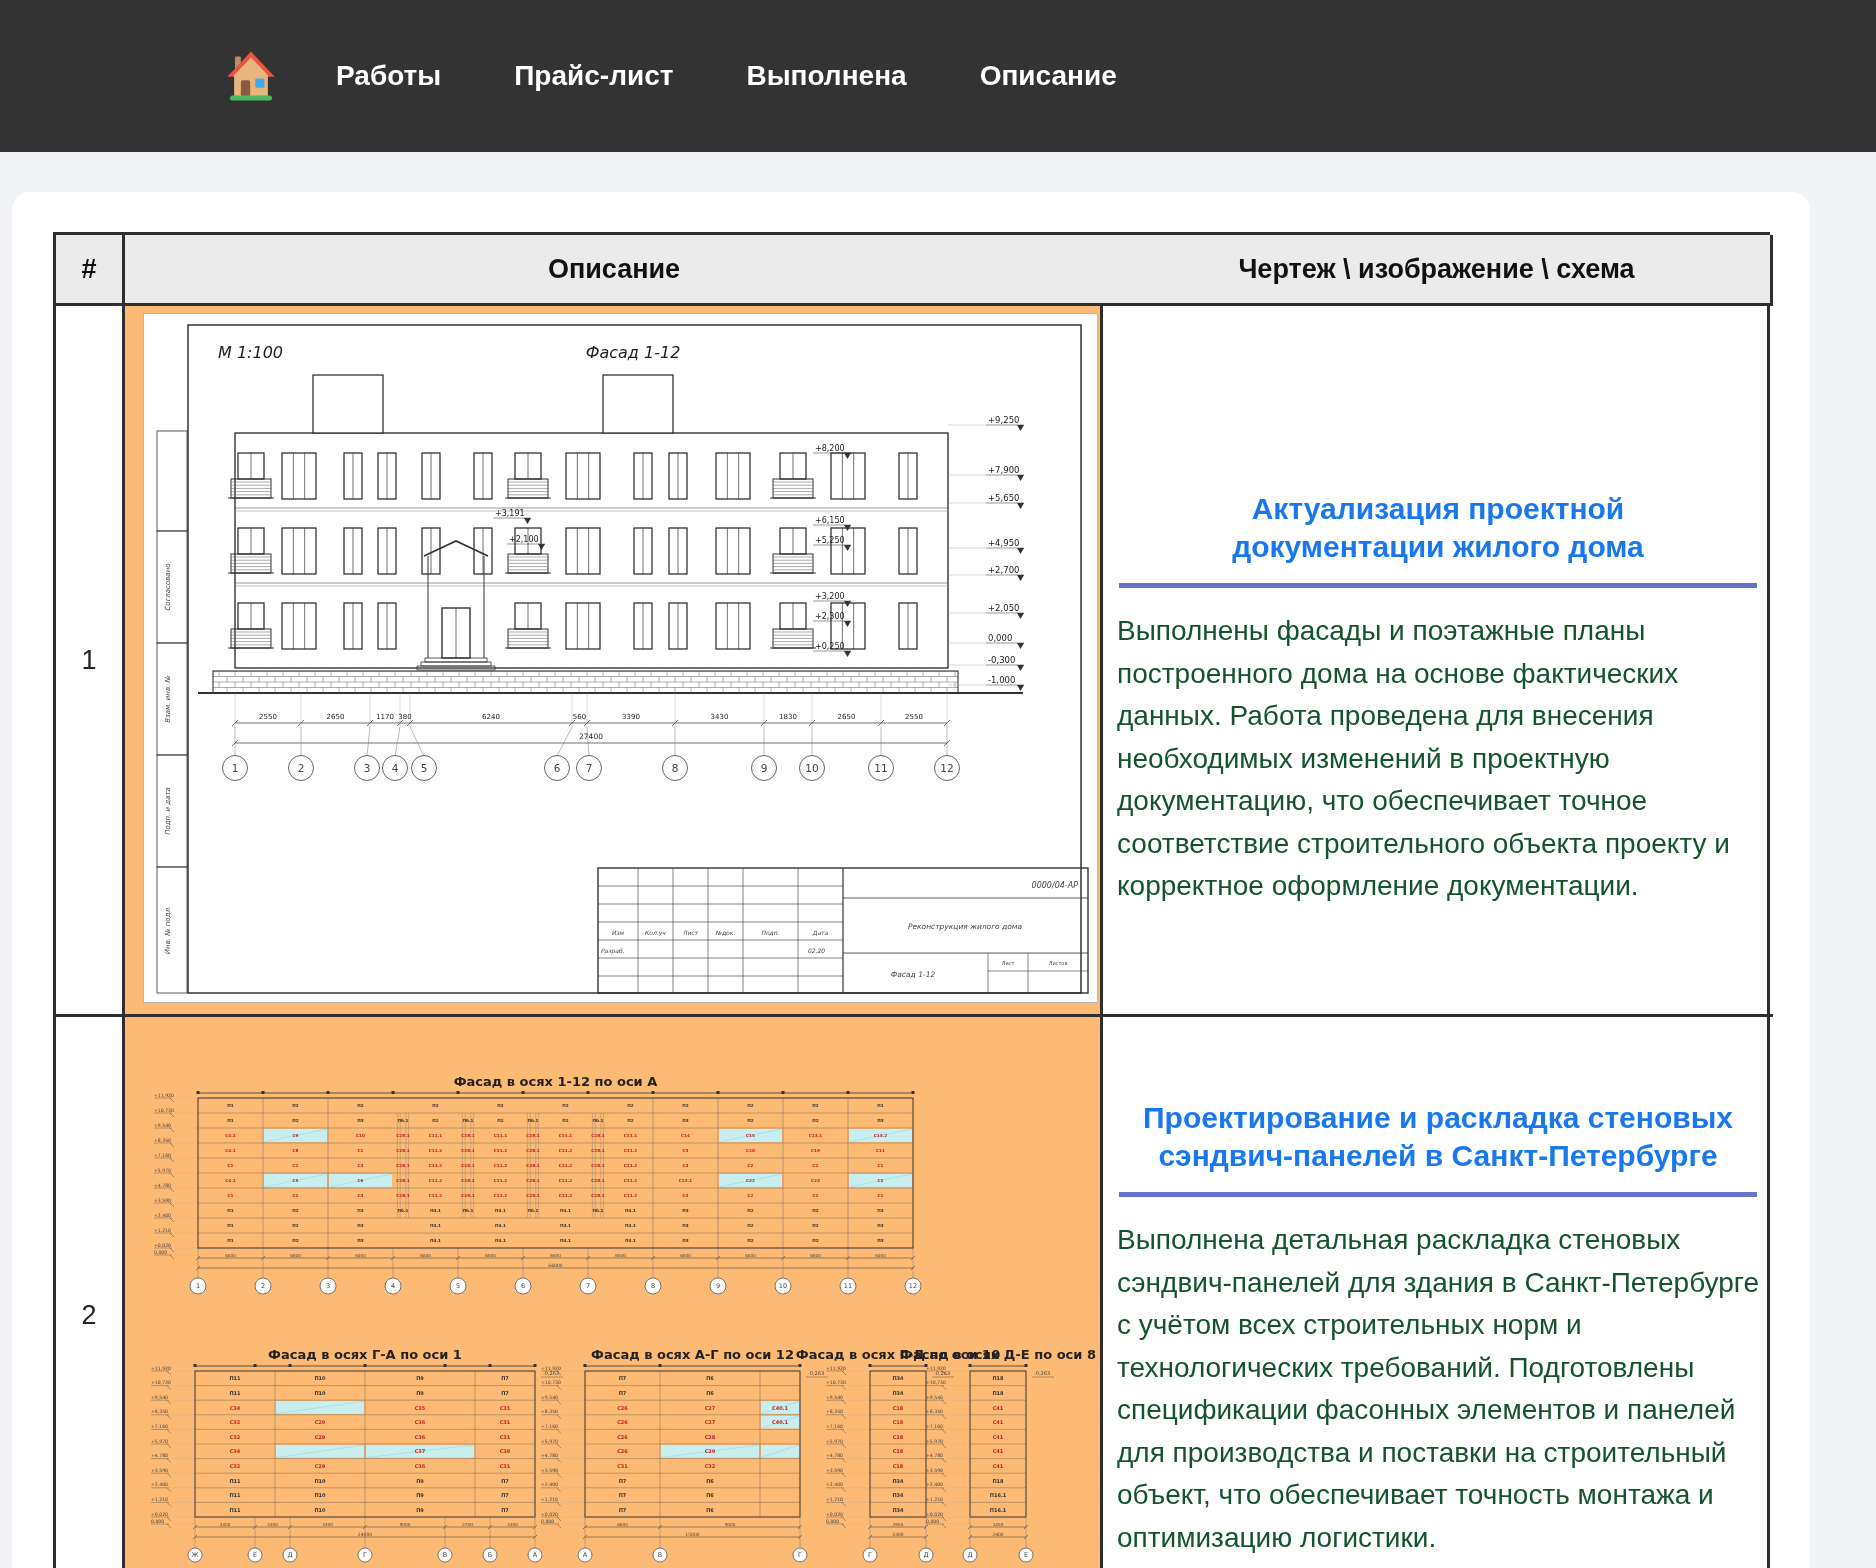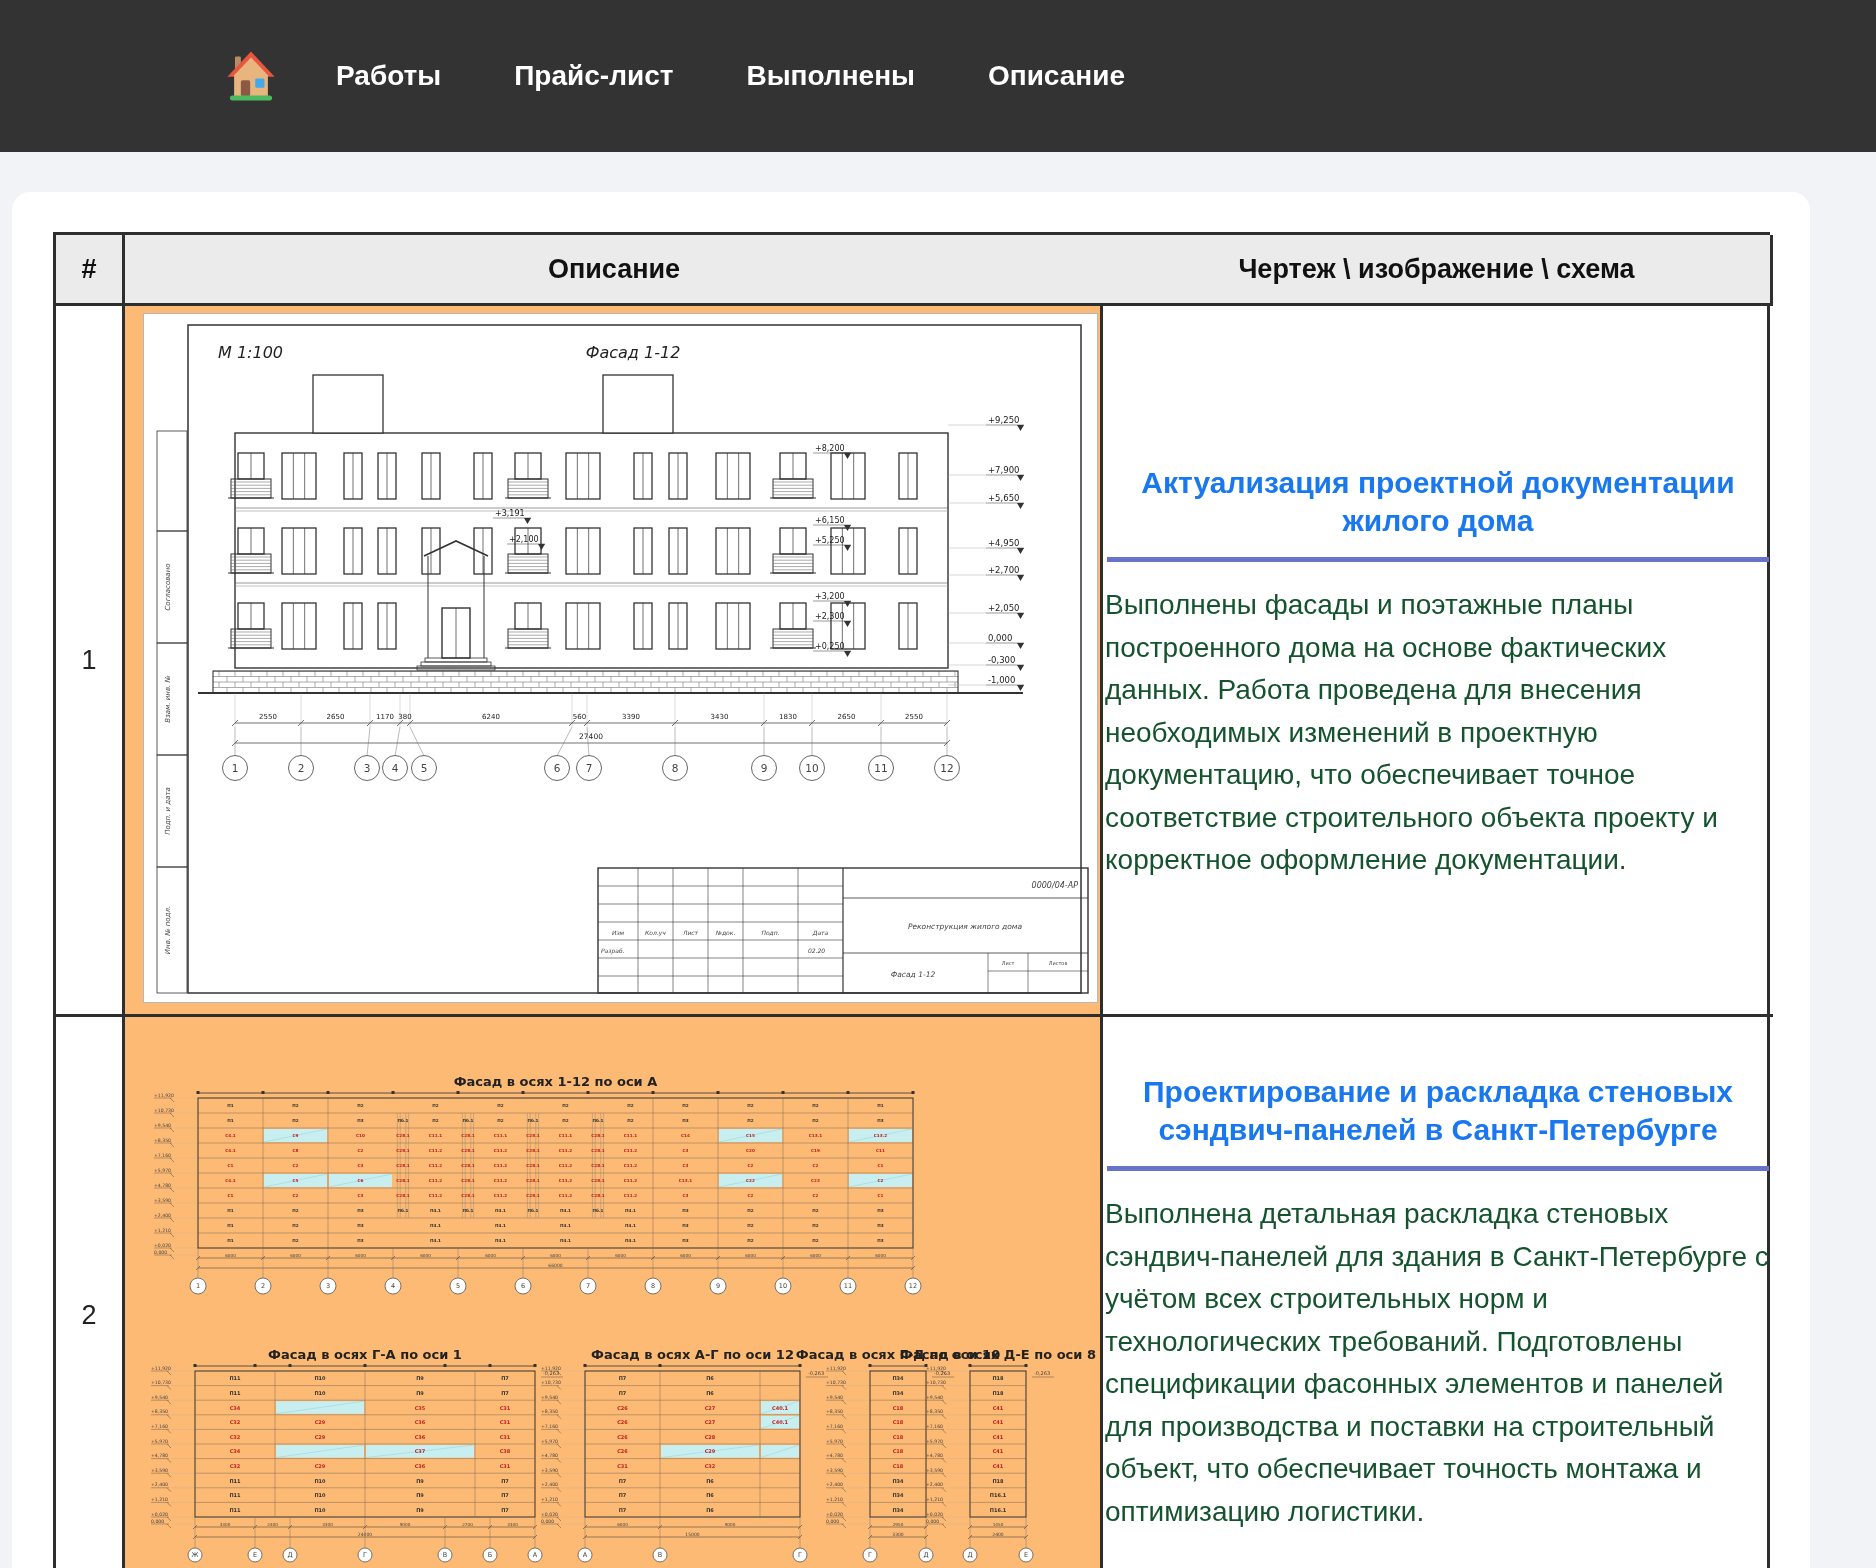--- a/index.html
+++ b/index.html
@@ -17,21 +17,21 @@
   .tbl { position:absolute; left:41px; top:40px; width:1717px;
          display:grid; grid-template-columns:69px 978px 670px;
          grid-template-rows:71px 711px 600px;
          border:3px solid #2e2e2e; background:#fff; }
   .cell { border-right:3px solid #2e2e2e; border-bottom:3px solid #2e2e2e; position:relative; overflow:hidden; }
   .cell.lastcol { border-right:none; }
   .hcell { background:#ebebeb; display:flex; align-items:center; justify-content:center;
            font-size:27px; font-weight:700; color:#111; }
   .numcell { display:flex; align-items:center; justify-content:center; font-size:27px; color:#222; }
   .drawcell { background:#fdba74; }
-  .desc { padding:0 2px; }
+  .desc { padding:0 14px;margin-top:26px; }
   .desc-title { font-weight:700; font-size:30px; line-height:1.27; color:#1a78ee;
                 text-align:center; padding:0 26px; }
   .desc .rule { height:5px; background:#6673c8; margin:17px 2px 22px 2px; }
   .desc-body { font-size:28px; line-height:1.52; color:#14532d; }
   .mt1 { margin-top:158px; } .mt2 { margin-top:56px; }
   svg text { font-family:"DejaVu Sans", sans-serif; }
 </style>
 </head>
 <body>
 
@@ -41,21 +41,21 @@
       <rect x="13" y="9" width="7" height="18" rx="1.5" fill="#b98d63"></rect>
       <polygon points="32,3 4,33 12,33 32,12 52,33 60,33" fill="#e8563f"></polygon>
       <polygon points="32,10 12,31 12,56 52,56 52,31" fill="#e9b57e"></polygon>
       <rect x="20" y="37" width="11" height="19" rx="2" fill="#8a5a44"></rect>
       <rect x="37" y="35" width="11" height="11" rx="1.5" fill="#46a8e8"></rect>
       <rect x="7" y="55" width="50" height="6" rx="3" fill="#4cba5f"></rect>
     </svg>
   </span>
   <a href="#">Работы</a>
   <a href="#">Прайс-лист</a>
-  <a href="#">Выполнены</a>
+  <a href="#">Выполнена</a>
   <a href="#">Описание</a>
 </div>
 
 <div class="card">
   <div class="tbl">
 
     <div class="cell hcell">#</div>
     <div class="cell hcell lastcol">Описание</div>
     <div class="cell hcell">Чертеж \ изображение \ схема</div>
 

